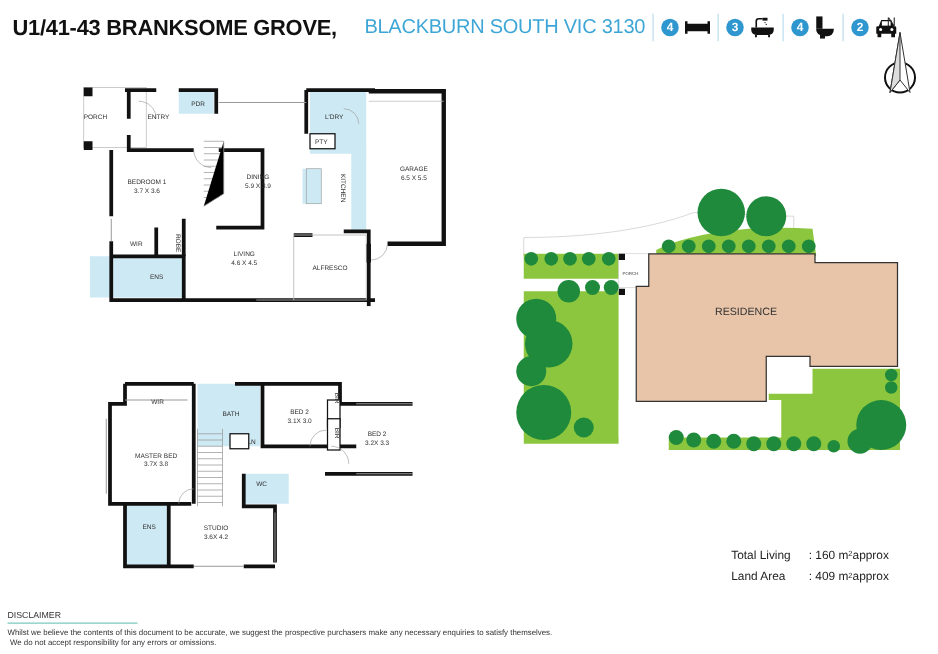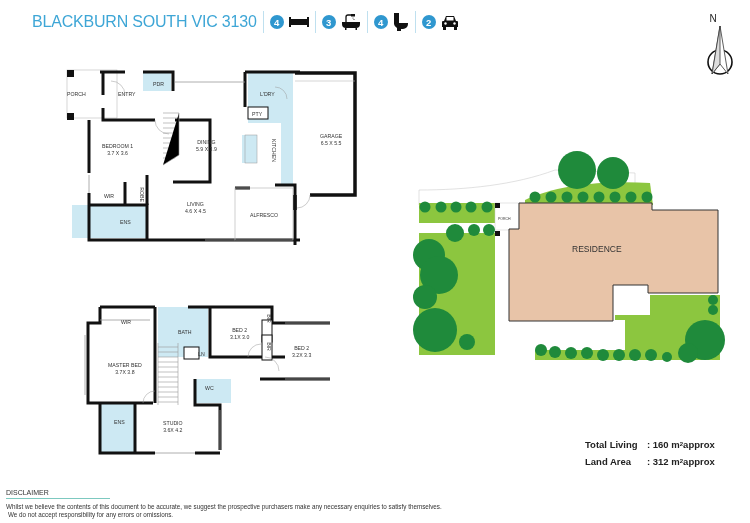--- a/index.html
+++ b/index.html
@@ -9,30 +9,31 @@
   .title-light{font-size:16px;color:#3ea6d6;margin-left:22px;letter-spacing:-0.2px;}
   .features{display:flex;align-items:center;margin-left:6px;}
   .feat{display:flex;align-items:center;height:22px;padding:0 6px;border-left:1px solid #bfe0ef;}
   .badge{width:14px;height:14px;border-radius:50%;background:#2f97cf;color:#fff;font-size:9.5px;font-weight:bold;display:flex;align-items:center;justify-content:center;margin-right:5px;}
   .feat svg{display:block;}
   .north{position:absolute;left:700px;top:12px;width:40px;height:70px;}
   .north-label{position:absolute;left:708px;top:13px;font-size:10px;color:#222;width:10px;text-align:center;}
   .plan{position:absolute;}
   .rl{position:absolute;font-size:5.2px;color:#333;text-align:center;line-height:7px;white-space:nowrap;}
   .stats{position:absolute;left:585px;top:436px;font-size:9.5px;color:#222;line-height:17px;}
-  .stats .row{display:flex;font-weight:bold;}
+  .stats .row{display:flex;}
   .stats .lab{width:62px;}
   sup{font-size:6px;}
   .disc-title{position:absolute;left:6px;top:489px;font-size:7px;color:#333;padding-bottom:2px;border-bottom:1px solid #7dc9c0;width:104px;}
   .disc-text{position:absolute;left:6px;top:503px;font-size:6.3px;color:#333;line-height:8px;}
 </style>
 </head>
 <body>
 
 <div class="header">
+  <span class="title-bold">U1/41-43 BRANKSOME GROVE,</span>
   <span class="title-light">BLACKBURN SOUTH VIC 3130</span>
   <div class="features">
     <div class="feat">
       <span class="badge">4</span>
       <svg width="20" height="12" viewBox="0 0 20 12">
           <rect x="1" y="3" width="18" height="6" rx="1" fill="#111"></rect>
           <rect x="0" y="1" width="2" height="10" fill="#111"></rect>
           <rect x="18" y="1" width="2" height="10" fill="#111"></rect>
         </svg>
     </div>
@@ -289,21 +290,21 @@
 
 <div class="stats">
   <div class="row">
     <span class="lab">Total Living</span>
     <span>: 160 m</span>
       <sup>2</sup>
       <span> approx</span>
   </div>
   <div class="row">
     <span class="lab">Land Area</span>
-    <span>: 312 m</span>
+    <span>: 409 m</span>
       <sup>2</sup>
       <span> approx</span>
   </div>
 </div>
 
 <div class="disc-title">DISCLAIMER</div>
 <div class="disc-text">
   <div>Whilst we believe the contents of this document to be accurate, we suggest the prospective purchasers make any necessary enquiries to satisfy themselves.</div>
   <div style="padding-left:2px;">We do not accept responsibility for any errors or omissions.</div>
 </div>

